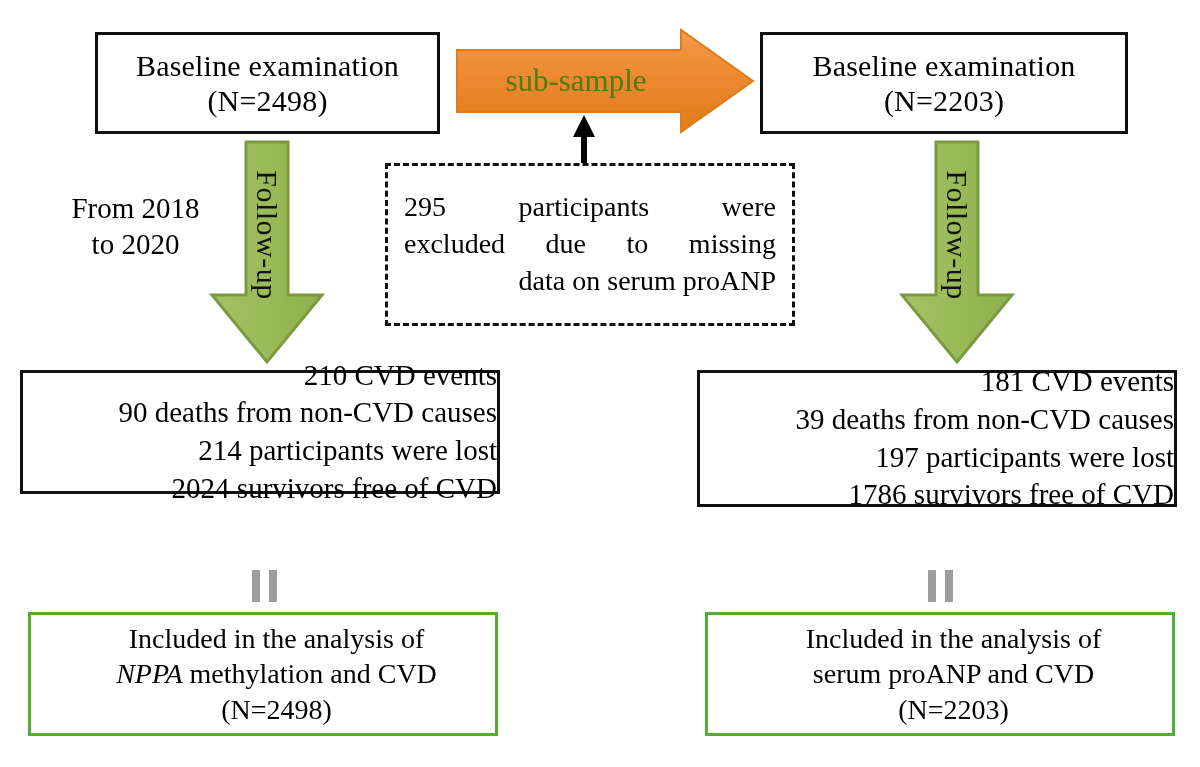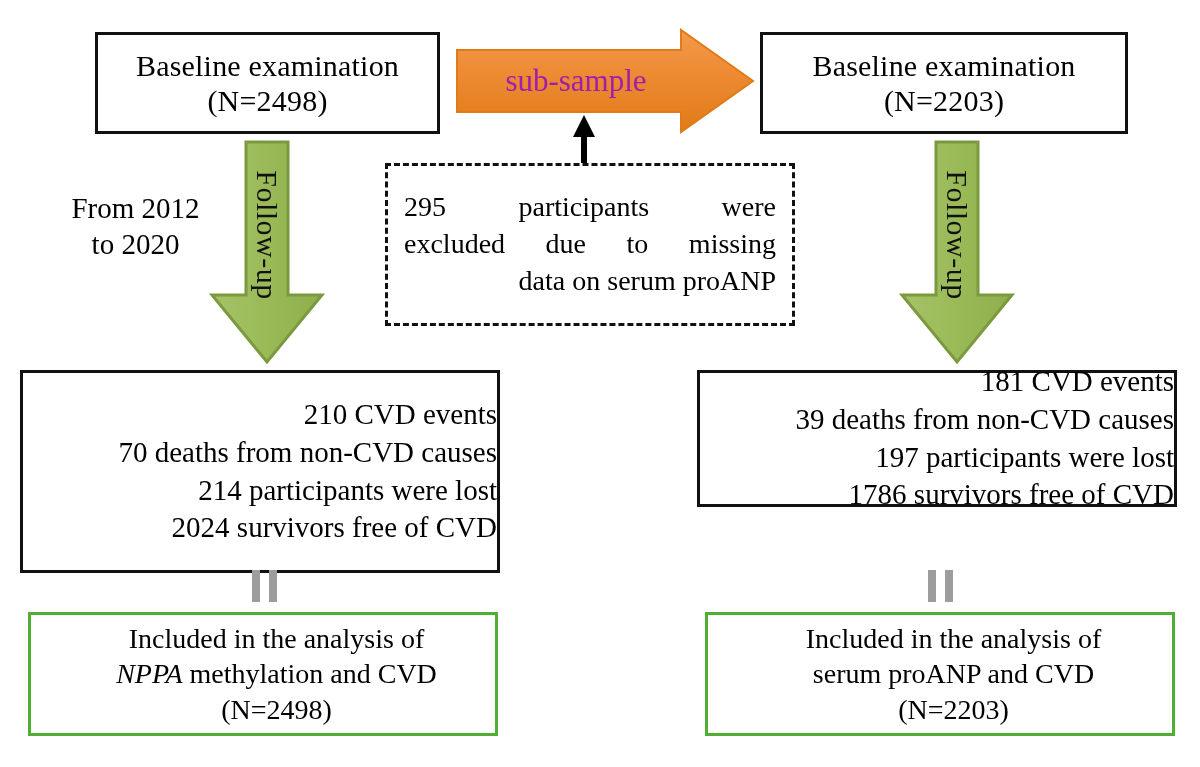--- a/index.html
+++ b/index.html
@@ -110,21 +110,21 @@
     width: 100%;
     height: 100%;
     display: flex;
     align-items: center;
     justify-content: center;
     pointer-events: none;
     padding-right: 58px;
     box-sizing: border-box;
   }
   .oarrow .olabel span {
-    color: #a21caf;
+    color: #4d7c0f;
     font-size: 31px;
     white-space: nowrap;
   }
 
   
   .uparrow svg { display: block; }
 
   
   .eqbars {
     display: flex;
@@ -142,43 +142,43 @@
 <body>
 
 <div id="canvas">
 
   <div class="abs box-solid" style="left:95px; top:32px; width:345px; height:102px;">
     <div class="ctr t-baseline">Baseline examination</div>
     <div class="ctr t-baseline">(N=2498)</div>
   </div>
 
   <div class="abs t-from" style="left:48px; top:190px; width:175px;">
-    <div>From 2012</div>
+    <div>From 2018</div>
     <div>to 2020</div>
   </div>
 
   <div class="garrow" style="left:208px; top:140px; width:118px; height:225px;">
     <svg width="118" height="225" viewBox="0 0 118 225">
       <defs>
         <linearGradient id="ggradL" x1="0" y1="0" x2="1" y2="0">
           <stop offset="0%" stop-color="#a6c267"></stop>
           <stop offset="45%" stop-color="#9bbb59"></stop>
           <stop offset="100%" stop-color="#8fae4c"></stop>
         </linearGradient>
       </defs>
       <polygon points="38,2 80,2 80,155 114,155 59,222 4,155 38,155" fill="url(#ggradL)" stroke="#7b9a3f" stroke-width="3" stroke-linejoin="miter"></polygon>
     </svg>
     <div class="glabel" style="height:190px;">
       <span>Follow-up</span>
     </div>
   </div>
 
-  <div class="abs box-solid" style="left:20px; top:370px; width:480px; height:203px;">
+  <div class="abs box-solid" style="left:20px; top:370px; width:480px; height:124px;">
     <div class="left t-list">210 CVD events</div>
-    <div class="left t-list">70 deaths from non-CVD causes</div>
+    <div class="left t-list">90 deaths from non-CVD causes</div>
     <div class="left t-list">214 participants were lost</div>
     <div class="left t-list">2024  survivors free of CVD</div>
   </div>
 
   <div class="abs eqbars" style="left:252px; top:570px; width:25px; height:32px;">
     <i></i>
     <i></i>
   </div>
 
   <div class="abs box-green" style="left:28px; top:612px; width:470px; height:124px;">

